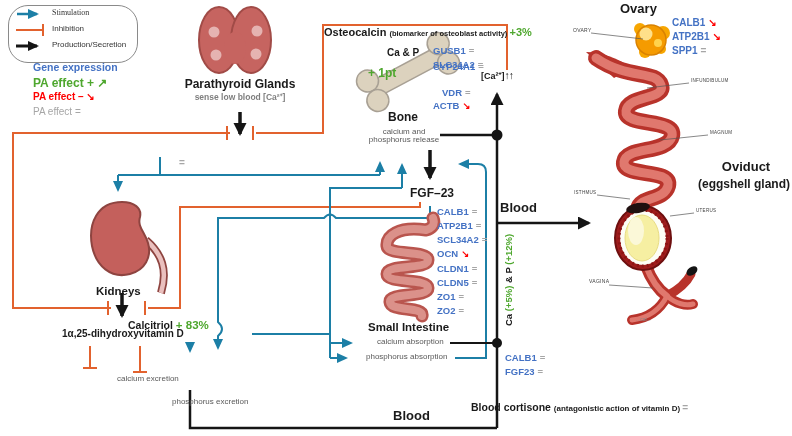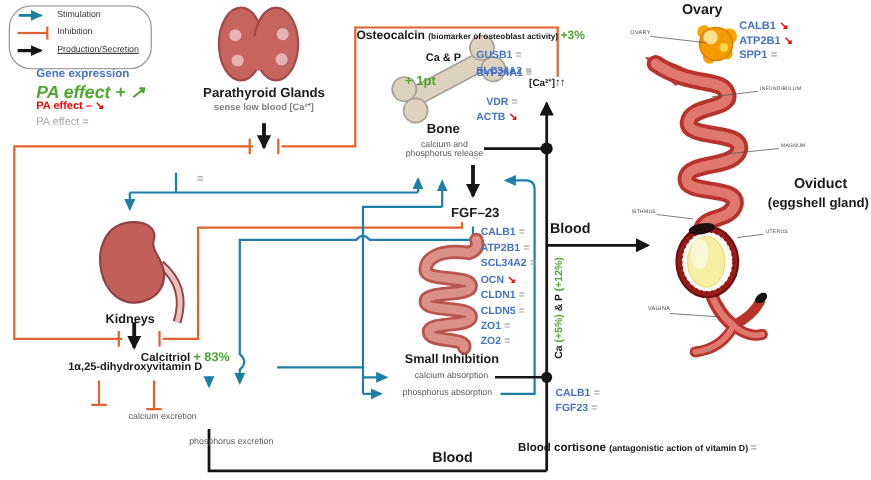--- a/index.html
+++ b/index.html
@@ -163,25 +163,25 @@
     <line x1="591" y1="33" x2="643" y2="39"></line>
     <line x1="689" y1="83" x2="647" y2="88"></line>
     <line x1="708" y1="135" x2="660" y2="140"></line>
     <line x1="597" y1="195" x2="630" y2="199"></line>
     <line x1="694" y1="213" x2="670" y2="216"></line>
     <line x1="609" y1="285" x2="653" y2="288"></line>
   </g>
 </svg>
 
 <div class="legend-box"></div>
-<div class="txt t8" style="left:52px;top:9px;">Stimulation</div>
+<div class="txt t8" style="left:52px;top:9px;font-family:Liberation Serif, serif;">Stimulation</div>
 <div class="txt t8" style="left:52px;top:25px;">Inhibition</div>
-<div class="txt t8" style="left:52px;top:41px;text-decoration:underline;">Production/Secretion</div>
+<div class="txt t8" style="left:52px;top:41px;">Production/Secretion</div>
 <div class="txt b blue" style="left:33px;top:62px;font-size:10.5px;text-align:center;">Gene expression</div>
-<div class="txt b green" style="left:33px;top:77px;font-size:16px;font-style:italic;">PA effect + ↗</div>
+<div class="txt b green" style="left:33px;top:77px;font-size:12px;">PA effect + ↗</div>
 <div class="txt b red" style="left:33px;top:92px;font-size:10px;">PA effect – ↘</div>
 <div class="txt lgray" style="left:33px;top:107px;font-size:10px;">PA effect =</div>
 
 <div class="txt b c h1" style="left:165px;top:78px;width:150px;">Parathyroid Glands</div>
 <div class="txt c gray b" style="left:165px;top:93px;width:150px;font-size:8.5px;">sense low blood [Ca²⁺]</div>
 <div class="txt b lgray" style="left:179px;top:158px;font-size:10px;">=</div>
 
 <div class="txt" style="left:324px;top:23px;">
   <span class="b" style="font-size:11px;">Osteocalcin </span><span class="b" style="font-size:7.5px;">(biomarker of osteoblast activity) </span><span class="b green" style="font-size:11px;">+3%</span>
 </div>
@@ -207,21 +207,21 @@
 
 <div class="gene-row" style="left:437px;top:206px;"><span>CALB1</span><span class="eff eq">=</span></div>
 <div class="gene-row" style="left:437px;top:220px;"><span>ATP2B1</span><span class="eff eq">=</span></div>
 <div class="gene-row" style="left:437px;top:234px;"><span>SCL34A2</span><span class="eff eq">=</span></div>
 <div class="gene-row" style="left:437px;top:248px;"><span>OCN</span><span class="eff neg">↘</span></div>
 <div class="gene-row" style="left:437px;top:263px;"><span>CLDN1</span><span class="eff eq">=</span></div>
 <div class="gene-row" style="left:437px;top:277px;"><span>CLDN5</span><span class="eff eq">=</span></div>
 <div class="gene-row" style="left:437px;top:291px;"><span>ZO1</span><span class="eff eq">=</span></div>
 <div class="gene-row" style="left:437px;top:305px;"><span>ZO2</span><span class="eff eq">=</span></div>
 
-<div class="txt b" style="left:368px;top:321px;font-size:11.5px;">Small Inhibition</div>
+<div class="txt b" style="left:368px;top:321px;font-size:11.5px;">Small Intestine</div>
 <div class="txt sgray" style="left:377px;top:338px;">calcium absorption</div>
 <div class="txt sgray" style="left:366px;top:353px;">phosphorus absorption</div>
 
 <div class="txt b" style="left:96px;top:285px;font-size:11.5px;">Kidneys</div>
 <div class="txt" style="left:128px;top:316px;">
   <span class="b" style="font-size:10.5px;">Calcitriol </span><span class="b green" style="font-size:11.5px;">+ 83%</span>
 </div>
 <div class="txt b" style="left:62px;top:329px;font-size:10px;">1α,25-dihydroxyvitamin D</div>
 <div class="txt sgray" style="left:117px;top:375px;">calcium excretion</div>
 <div class="txt sgray" style="left:172px;top:398px;">phosphorus excretion</div>

